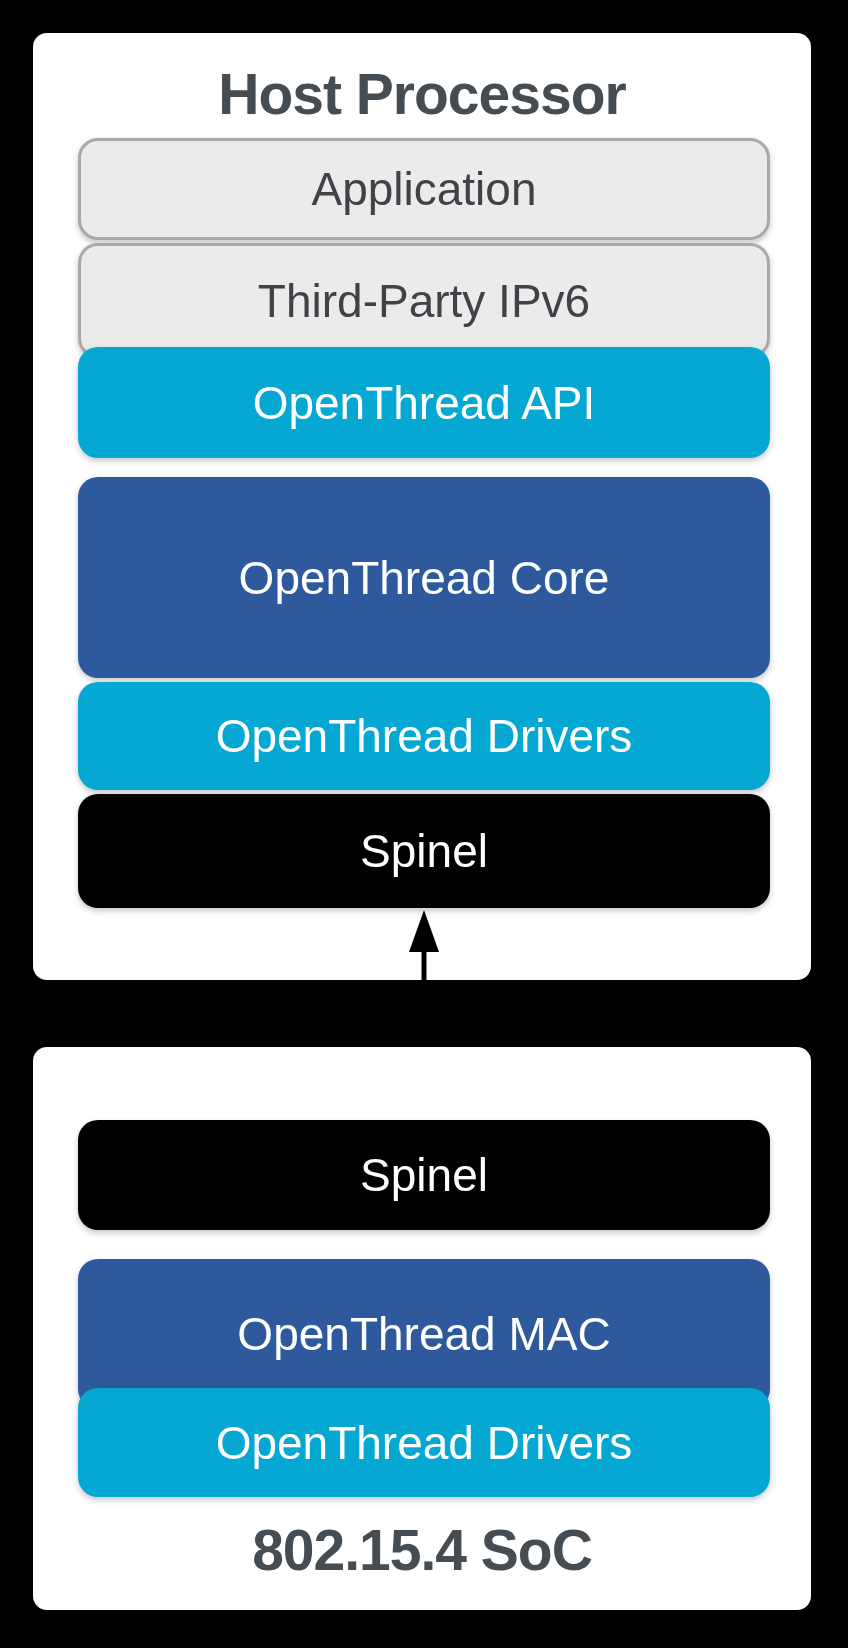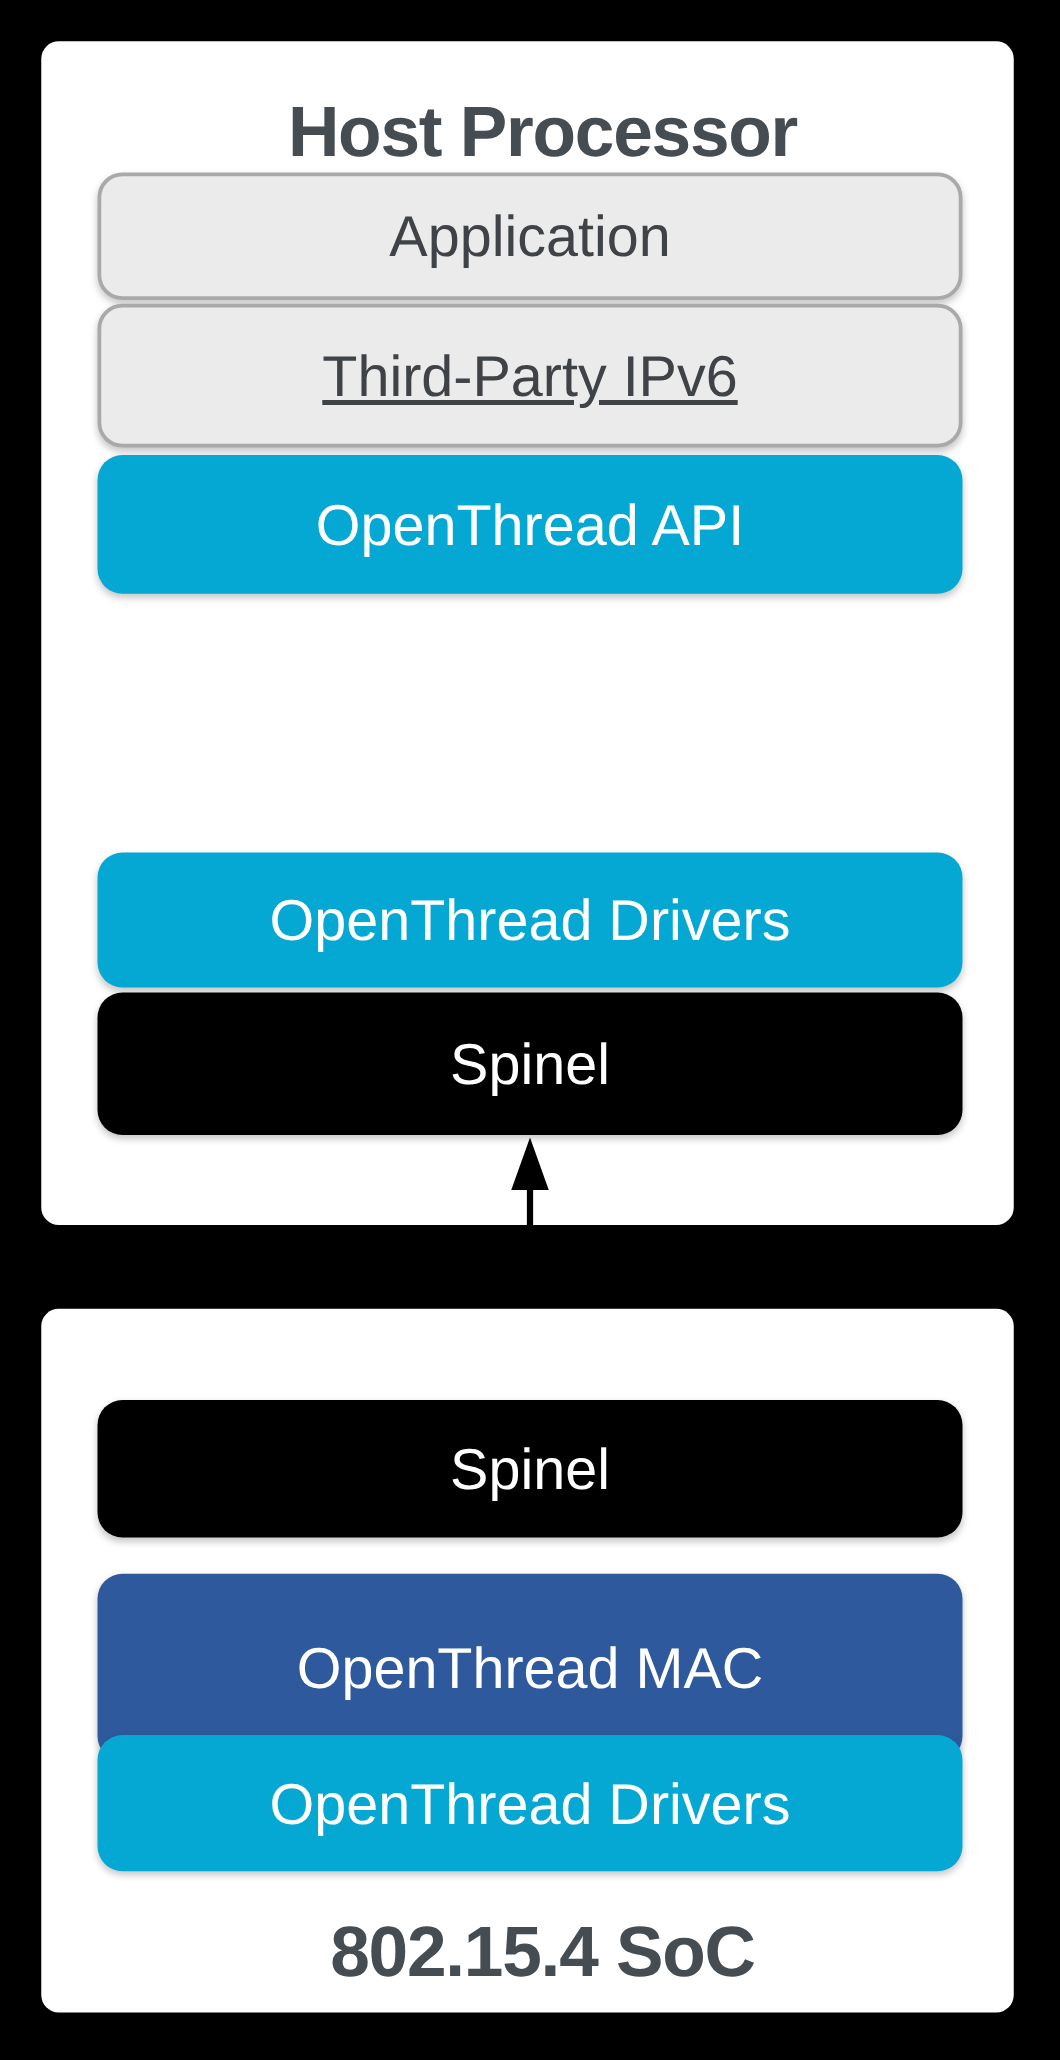--- a/index.html
+++ b/index.html
@@ -22,21 +22,21 @@
     background: #ffffff;
     border-radius: 14px;
   }
   .panel.host { top: 33px;  height: 947px; }
   .panel.soc  { top: 1047px; height: 563px; }
 
   .panel-title {
     position: absolute;
     left: 0;
     width: 100%;
-    margin: 12px;
+    margin: 0;
     text-align: center;
     font-size: 57px;
     font-weight: 700;
     letter-spacing: -1px;
     color: #454C52;
   }
   .host .panel-title { top: 28px; }
   .soc  .panel-title { top: 470px; }
 
   .layer {
@@ -56,22 +56,22 @@
     background: #EBEBEB;
     border: 3px solid #A9A9A9;
     color: #3F4347;
   }
   .layer.cyan { background: #05A8D3; color: #ffffff; }
   .layer.blue { background: #2E5A9D; color: #ffffff; }
   .layer.red  { background: #000000; color: #ffffff; }
 
   
   .host .l-app     { top: 105px; height: 102px; }
-  .host .l-ipv6    { top: 210px; height: 115px; text-decoration: underline; }
-  .host .l-api     { top: 331px; height: 111px; }
+  .host .l-ipv6    { top: 210px; height: 115px; }
+  .host .l-api     { top: 314px; height: 111px; }
   .host .l-core    { top: 444px; height: 201px; }
   .host .l-drivers { top: 649px; height: 108px; }
   .host .l-spinel  { top: 761px; height: 114px; }
 
   
   .soc .l-spinel   { top: 73px;  height: 110px; }
   .soc .l-mac      { top: 188px; height: 150px; margin-top: 24px; }
   .soc .l-drivers  { top: 341px; height: 109px; }
 
   .link-arrow {
@@ -85,20 +85,21 @@
 </head>
 <body>
 
 <div class="canvas">
 
   <section class="panel host">
     <h1 class="panel-title">Host Processor</h1>
     <div class="layer gray l-app">Application</div>
     <div class="layer gray l-ipv6">Third-Party IPv6</div>
     <div class="layer cyan l-api">OpenThread API</div>
+    <div class="layer blue l-core">OpenThread Core</div>
     <div class="layer cyan l-drivers">OpenThread Drivers</div>
     <div class="layer red  l-spinel">Spinel</div>
   </section>
 
   <svg class="link-arrow" viewBox="0 0 36 212" aria-hidden="true">
     <line x1="18" y1="36" x2="18" y2="176" stroke="#000000" stroke-width="5"></line>
     <polygon points="18,0 3,42 33,42" fill="#000000"></polygon>
     <polygon points="18,212 3,170 33,170" fill="#000000"></polygon>
   </svg>
 

